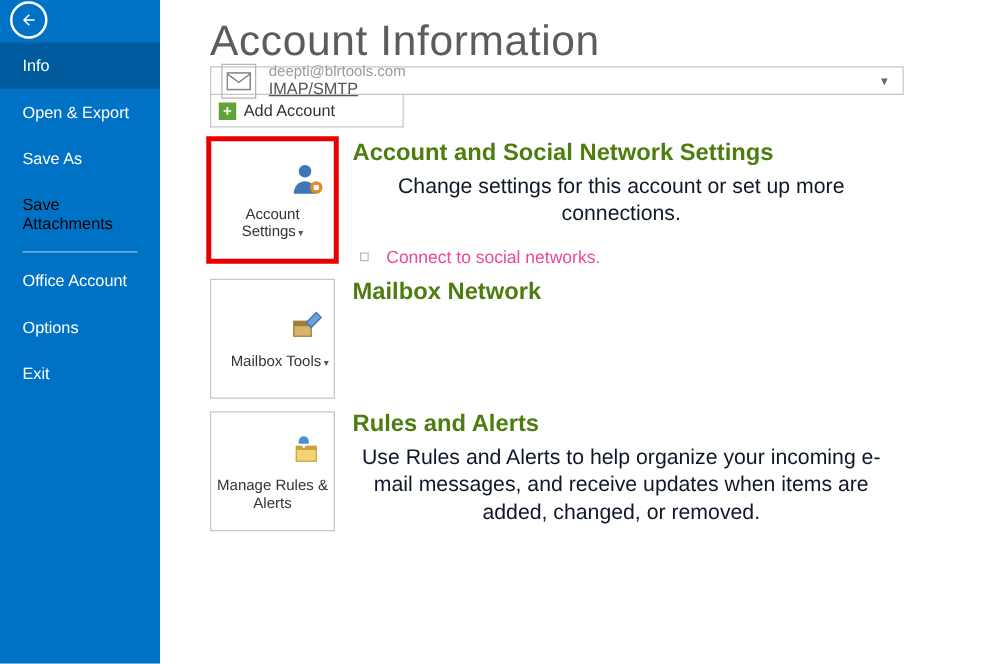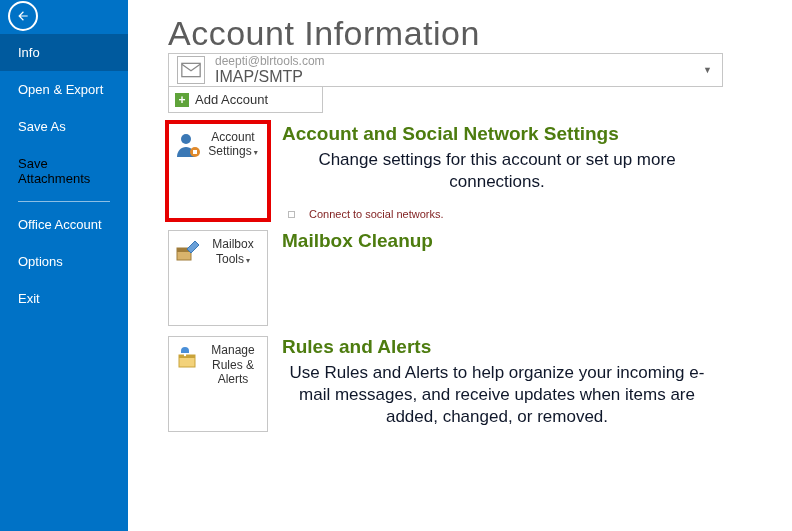--- a/index.html
+++ b/index.html
@@ -13,41 +13,41 @@
   .back-circle svg { fill: #fff; }
   .nav-item { padding: 11px 18px; cursor: pointer; }
   .nav-item.active { background: #005a9e; }
   .nav-item.disabled { color: #000000; }
   .nav-sep { border-top: 1px solid rgba(255,255,255,0.55); margin: 4px 18px; }
 
   
   .main { flex: 1; padding: 14px 24px 0 40px; color: #333; }
   .page-title { font-size: 34px; font-weight: 300; color: #5c5c5c; letter-spacing: 0.5px; }
 
-  .account-sel { width: 555px; height: 34px; border: 1px solid #c6c6c6; display: flex; align-items: center; padding: 0 8px; position: relative; }
+  .account-sel { width: 555px; height: 23px; border: 1px solid #c6c6c6; display: flex; align-items: center; padding: 0 8px; position: relative; }
   .account-sel .env-icon { width: 28px; height: 28px; border: 1px solid #b5b5b5; display: flex; align-items: center; justify-content: center; margin-right: 10px; }
   .account-sel .texts { display: flex; flex-direction: column; line-height: 1.1; }
   .account-sel .email { color: #9a9a9a; font-size: 12px; }
-  .account-sel .proto { color: #555; font-size: 16px; }
+  .account-sel .proto { color: #555; font-size: 13px; text-decoration: underline; }
   .account-sel .dd { position: absolute; right: 10px; top: 50%; transform: translateY(-50%); font-size: 9px; color: #666; }
 
   .add-account { width: 155px; height: 26px; border: 1px solid #c6c6c6; border-top: none; display: flex; align-items: center; padding: 0 6px; font-size: 13px; cursor: pointer; }
   .add-account .plus { width: 14px; height: 14px; background: #5fa33a; color: #fff; display: flex; align-items: center; justify-content: center; font-size: 12px; font-weight: bold; line-height: 1; margin-right: 6px; }
 
   .section { display: flex; margin-top: 10px; }
-  .tile { width: 100px; height: 96px; border: 1px solid #c6c6c6; display: flex; align-items: flex-start; justify-content: center; padding: 6px 4px; cursor: pointer; text-align: center; }
+  .tile { width: 100px; height: 96px; border: 1px solid #c6c6c6; display: flex; flex-direction: column; align-items: flex-end; justify-content: center; padding: 6px 4px; cursor: pointer; text-align: center; }
   .tile.highlight { outline: 3px solid #e60000; outline-offset: 0; border-color: #e60000; }
   .tile .tile-icon { width: 34px; height: 30px; margin-bottom: 6px; display: flex; align-items: center; justify-content: center; }
   .tile .tile-label { font-size: 12px; color: #333; line-height: 1.2; }
   .tile .caret { font-size: 8px; color: #555; margin-left: 2px; }
 
   .section-text { margin-left: 14px; max-width: 430px; }
   .section-title { font-size: 19px; color: #4d7c0f; font-weight: 700; margin-bottom: 4px; }
   .section-desc { font-size: 17px; color: #0f172a; line-height: 1.3; margin-bottom: 4px; text-align: center; }
-  .sub-row { display: flex; align-items: center; font-size: 11px; color: #7f1d1d; margin-top: 15px; }
+  .sub-row { display: flex; align-items: center; font-size: 14px; color: #ec4899; margin-top: 15px; }
   .sub-row .bullet-sq { width: 7px; height: 7px; border: 1px solid #bbb; margin-right: 14px; margin-left: 6px; }
 </style>
 </head>
 <body>
 
 <div class="app">
   <div class="sidebar">
     <div class="back-btn">
       <div class="back-circle">
         <svg width="14" height="14" viewBox="0 0 24 24">
@@ -118,21 +118,21 @@
             <rect x="4" y="9" width="14" height="12" fill="#d9b36c" stroke="#a07c3a"></rect>
             <rect x="4" y="9" width="14" height="4" fill="#a07c3a"></rect>
             <path d="M22 2l4 4-8 8-4-4z" fill="#6aa0d8" stroke="#3b78b5"></path>
           </svg>
         </div>
         <div class="tile-label">
           <span>Mailbox Tools</span><span class="caret">▾</span>
         </div>
       </div>
       <div class="section-text">
-        <div class="section-title">Mailbox Cleanup</div>
+        <div class="section-title">Mailbox Network</div>
       </div>
     </div>
 
     <div class="section">
       <div class="tile">
         <div class="tile-icon">
           <svg width="30" height="26" viewBox="0 0 30 26">
             <rect x="6" y="10" width="16" height="12" fill="#f3d27a" stroke="#c9a33a"></rect>
             <rect x="6" y="10" width="16" height="3" fill="#c9a33a"></rect>
             <path d="M12 2a4 4 0 0 1 4 4v2H8V6a4 4 0 0 1 4-4z" fill="#4a8fd8"></path>

